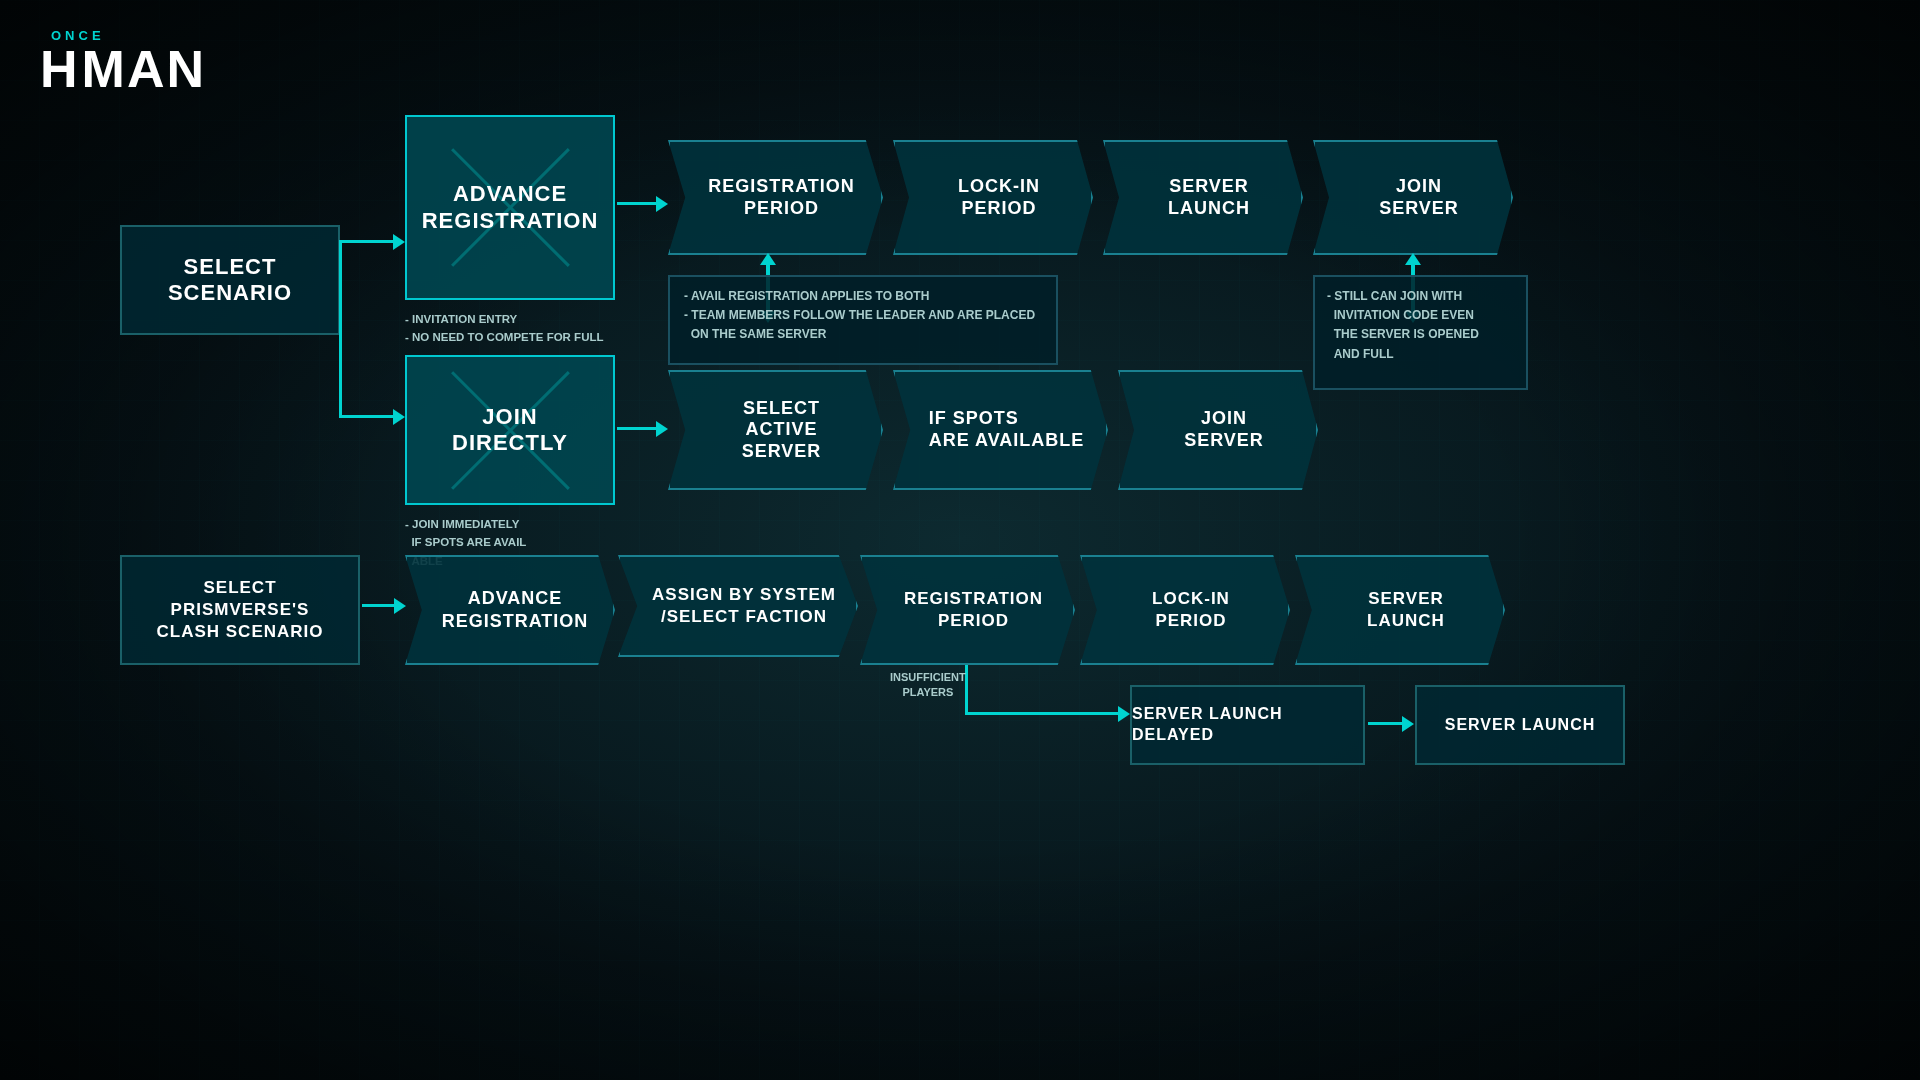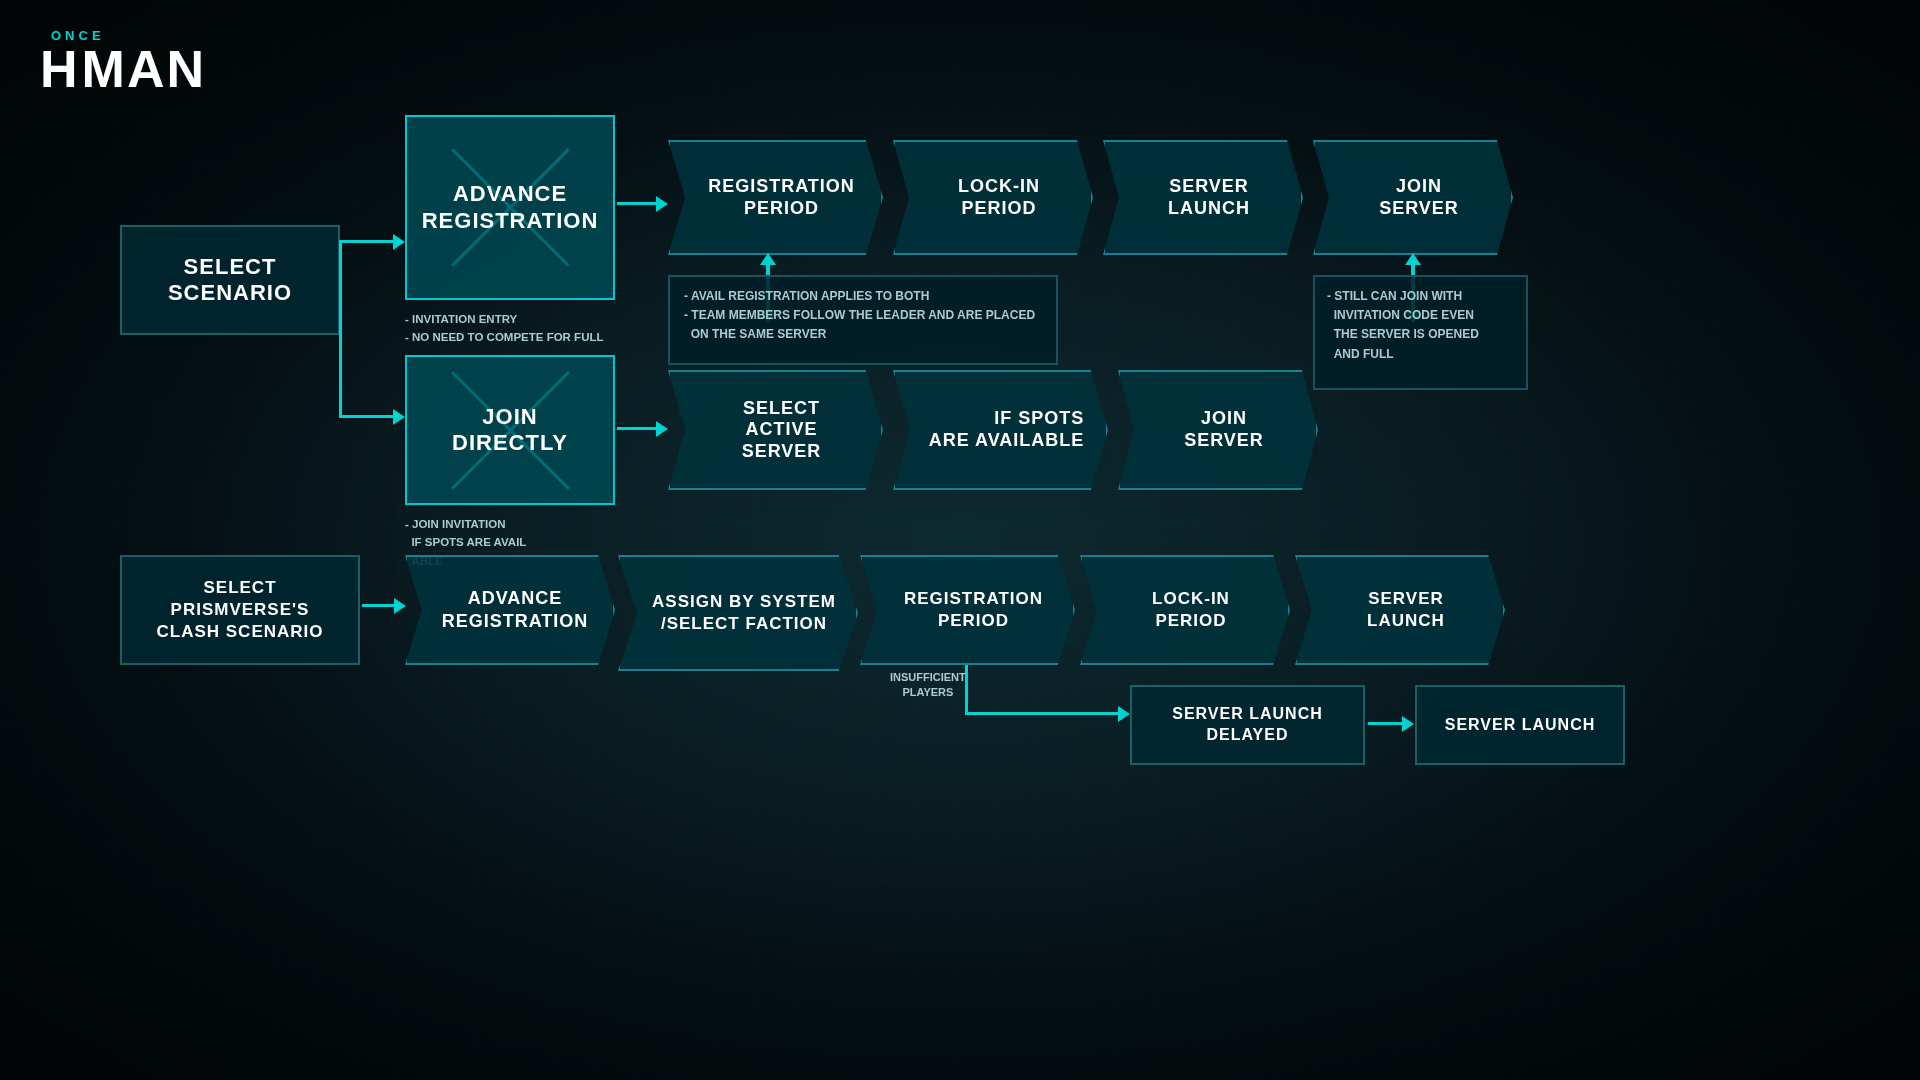--- a/index.html
+++ b/index.html
@@ -144,21 +144,21 @@
       <div>- NO NEED TO COMPETE FOR FULL</div>
     </div>
 
     <div style="position:absolute; left:345px; top:300px; width:210px; height:150px; background:rgba(0,70,80,0.9); border:2px solid #00c8d0; display:flex; align-items:center; justify-content:center; text-align:center; color:#fff; font-size:22px; font-weight:900; letter-spacing:1px; text-transform:uppercase; line-height:1.2; overflow:hidden;">
       <div class="x-deco"></div>
       <span style="white-space:pre-line; position:relative; z-index:1;">JOIN
 DIRECTLY</span>
     </div>
 
     <div style="position:absolute; left:345px; top:460px; width:210px; color:#aacccc; font-size:11.5px; font-weight:600; line-height:1.6;">
-      <div>- JOIN INVITATION</div>
+      <div>- JOIN IMMEDIATELY</div>
       <div>&nbsp;&nbsp;IF SPOTS ARE AVAIL</div>
       <div>&nbsp;&nbsp;ABLE</div>
     </div>
 
     <div style="position:absolute; left:557px; top:147px; width:45px; height:3px; background:#00d4d0;"></div>
     <div style="position:absolute; left:596px; top:141px; width:0; height:0; border-top:8px solid transparent; border-bottom:8px solid transparent; border-left:12px solid #00d4d0;"></div>
 
     <div style="position:absolute; left:608px; top:85px; width:215px; height:115px; background:rgba(0,50,60,0.9); border:2px solid #1a8090; display:flex; align-items:center; justify-content:center; text-align:center; color:#fff; font-size:18px; font-weight:900; letter-spacing:1px; text-transform:uppercase; line-height:1.2; clip-path:polygon(0% 0%, 92% 0%, 100% 50%, 92% 100%, 0% 100%, 8% 50%);">
       <span style="white-space:pre-line; margin-left:12px;">REGISTRATION
 PERIOD</span>
@@ -204,21 +204,21 @@
 
     <div style="position:absolute; left:557px; top:372px; width:45px; height:3px; background:#00d4d0;"></div>
     <div style="position:absolute; left:596px; top:366px; width:0; height:0; border-top:8px solid transparent; border-bottom:8px solid transparent; border-left:12px solid #00d4d0;"></div>
 
     <div style="position:absolute; left:608px; top:315px; width:215px; height:120px; background:rgba(0,50,60,0.9); border:2px solid #1a8090; display:flex; align-items:center; justify-content:center; text-align:center; color:#fff; font-size:18px; font-weight:900; letter-spacing:1px; text-transform:uppercase; line-height:1.2; clip-path:polygon(0% 0%, 92% 0%, 100% 50%, 92% 100%, 0% 100%, 8% 50%);">
       <span style="white-space:pre-line; margin-left:12px;">SELECT
 ACTIVE
 SERVER</span>
     </div>
 
-    <div style="position:absolute; left:833px; top:315px; width:215px; height:120px; background:rgba(0,50,60,0.9); border:2px solid #1a8090; display:flex; align-items:center; justify-content:center; text-align:right; color:#fff; font-size:18px; font-weight:900; letter-spacing:1px; text-transform:uppercase; line-height:1.2; clip-path:polygon(0% 0%, 92% 0%, 100% 50%, 92% 100%, 0% 100%, 8% 50%);">
+    <div style="position:absolute; left:833px; top:315px; width:215px; height:120px; background:rgba(0,50,60,0.9); border:2px solid #1a8090; display:flex; align-items:center; justify-content:center; text-align:left; color:#fff; font-size:18px; font-weight:900; letter-spacing:1px; text-transform:uppercase; line-height:1.2; clip-path:polygon(0% 0%, 92% 0%, 100% 50%, 92% 100%, 0% 100%, 8% 50%);">
       <span style="white-space:pre-line; margin-left:12px;">IF SPOTS
 ARE AVAILABLE</span>
     </div>
 
     <div style="position:absolute; left:1058px; top:315px; width:200px; height:120px; background:rgba(0,50,60,0.9); border:2px solid #1a8090; display:flex; align-items:center; justify-content:center; text-align:center; color:#fff; font-size:18px; font-weight:900; letter-spacing:1px; text-transform:uppercase; line-height:1.2; clip-path:polygon(0% 0%, 92% 0%, 100% 50%, 92% 100%, 0% 100%, 8% 50%);">
       <span style="white-space:pre-line; margin-left:12px;">JOIN
 SERVER</span>
     </div>
 
   </div>
@@ -232,21 +232,21 @@
     </div>
 
     <div style="position:absolute; left:302px; top:69px; width:38px; height:3px; background:#00d4d0;"></div>
     <div style="position:absolute; left:334px; top:63px; width:0; height:0; border-top:8px solid transparent; border-bottom:8px solid transparent; border-left:12px solid #00d4d0;"></div>
 
     <div style="position:absolute; left:345px; top:20px; width:210px; height:110px; background:rgba(0,50,60,0.9); border:2px solid #1a8090; display:flex; align-items:center; justify-content:center; text-align:center; color:#fff; font-size:18px; font-weight:900; letter-spacing:1px; text-transform:uppercase; line-height:1.3; clip-path:polygon(0% 0%, 92% 0%, 100% 50%, 92% 100%, 0% 100%, 8% 50%);">
       <span style="white-space:pre-line; margin-left:10px;">ADVANCE
 REGISTRATION</span>
     </div>
 
-    <div style="position:absolute; left:558px; top:20px; width:240px; height:116px; background:rgba(0,50,60,0.9); border:2px solid #1a8090; display:flex; align-items:center; justify-content:center; text-align:center; color:#fff; font-size:17px; font-weight:900; letter-spacing:1px; text-transform:uppercase; line-height:1.3; clip-path:polygon(0% 0%, 92% 0%, 100% 50%, 92% 100%, 0% 100%, 8% 50%);">
+    <div style="position:absolute; left:558px; top:20px; width:240px; height:102px; background:rgba(0,50,60,0.9); border:2px solid #1a8090; display:flex; align-items:center; justify-content:center; text-align:center; color:#fff; font-size:17px; font-weight:900; letter-spacing:1px; text-transform:uppercase; line-height:1.3; clip-path:polygon(0% 0%, 92% 0%, 100% 50%, 92% 100%, 0% 100%, 8% 50%);">
       <span style="white-space:pre-line; margin-left:12px;">ASSIGN BY SYSTEM
 /SELECT FACTION</span>
     </div>
 
     <div style="position:absolute; left:800px; top:20px; width:215px; height:110px; background:rgba(0,50,60,0.9); border:2px solid #1a8090; display:flex; align-items:center; justify-content:center; text-align:center; color:#fff; font-size:17px; font-weight:900; letter-spacing:1px; text-transform:uppercase; line-height:1.3; clip-path:polygon(0% 0%, 92% 0%, 100% 50%, 92% 100%, 0% 100%, 8% 50%);">
       <span style="white-space:pre-line; margin-left:12px;">REGISTRATION
 PERIOD</span>
     </div>
 
     <div style="position:absolute; left:1020px; top:20px; width:210px; height:110px; background:rgba(0,50,60,0.9); border:2px solid #1a8090; display:flex; align-items:center; justify-content:center; text-align:center; color:#fff; font-size:17px; font-weight:900; letter-spacing:1px; text-transform:uppercase; line-height:1.3; clip-path:polygon(0% 0%, 92% 0%, 100% 50%, 92% 100%, 0% 100%, 8% 50%);">
@@ -263,21 +263,21 @@
 
     <div style="position:absolute; left:905px; top:177px; width:160px; height:3px; background:#00d4d0;"></div>
 
     <div style="position:absolute; left:1058px; top:171px; width:0; height:0; border-top:8px solid transparent; border-bottom:8px solid transparent; border-left:12px solid #00d4d0;"></div>
 
     <div style="position:absolute; left:830px; top:135px; color:#aacccc; font-size:11px; font-weight:600; text-transform:uppercase; text-align:center; line-height:1.4;">
       <div style="white-space:pre-line;">INSUFFICIENT
 PLAYERS</div>
     </div>
 
-    <div style="position:absolute; left:1070px; top:150px; width:235px; height:80px; background:rgba(0,40,50,0.85); border:2px solid #1a6068; display:flex; align-items:center; justify-content:center; text-align:center; color:#fff; font-size:16px; font-weight:900; letter-spacing:1px; text-transform:uppercase; line-height:1.3;">
+    <div style="position:absolute; left:1070px; top:150px; width:235px; height:80px; background:rgba(0,40,50,0.85); border:2px solid #1a6068; display:flex; align-items:center; justify-content:center; text-align:left; color:#fff; font-size:16px; font-weight:900; letter-spacing:1px; text-transform:uppercase; line-height:1.3;">
       <span>SERVER LAUNCH
 DELAYED</span>
     </div>
 
     <div style="position:absolute; left:1308px; top:187px; width:40px; height:3px; background:#00d4d0;"></div>
     <div style="position:absolute; left:1342px; top:181px; width:0; height:0; border-top:8px solid transparent; border-bottom:8px solid transparent; border-left:12px solid #00d4d0;"></div>
 
     <div style="position:absolute; left:1355px; top:150px; width:210px; height:80px; background:rgba(0,40,50,0.85); border:2px solid #1a6068; display:flex; align-items:center; justify-content:center; text-align:center; color:#fff; font-size:16px; font-weight:900; letter-spacing:1px; text-transform:uppercase; line-height:1.3;">
       <span>SERVER
 LAUNCH</span>

